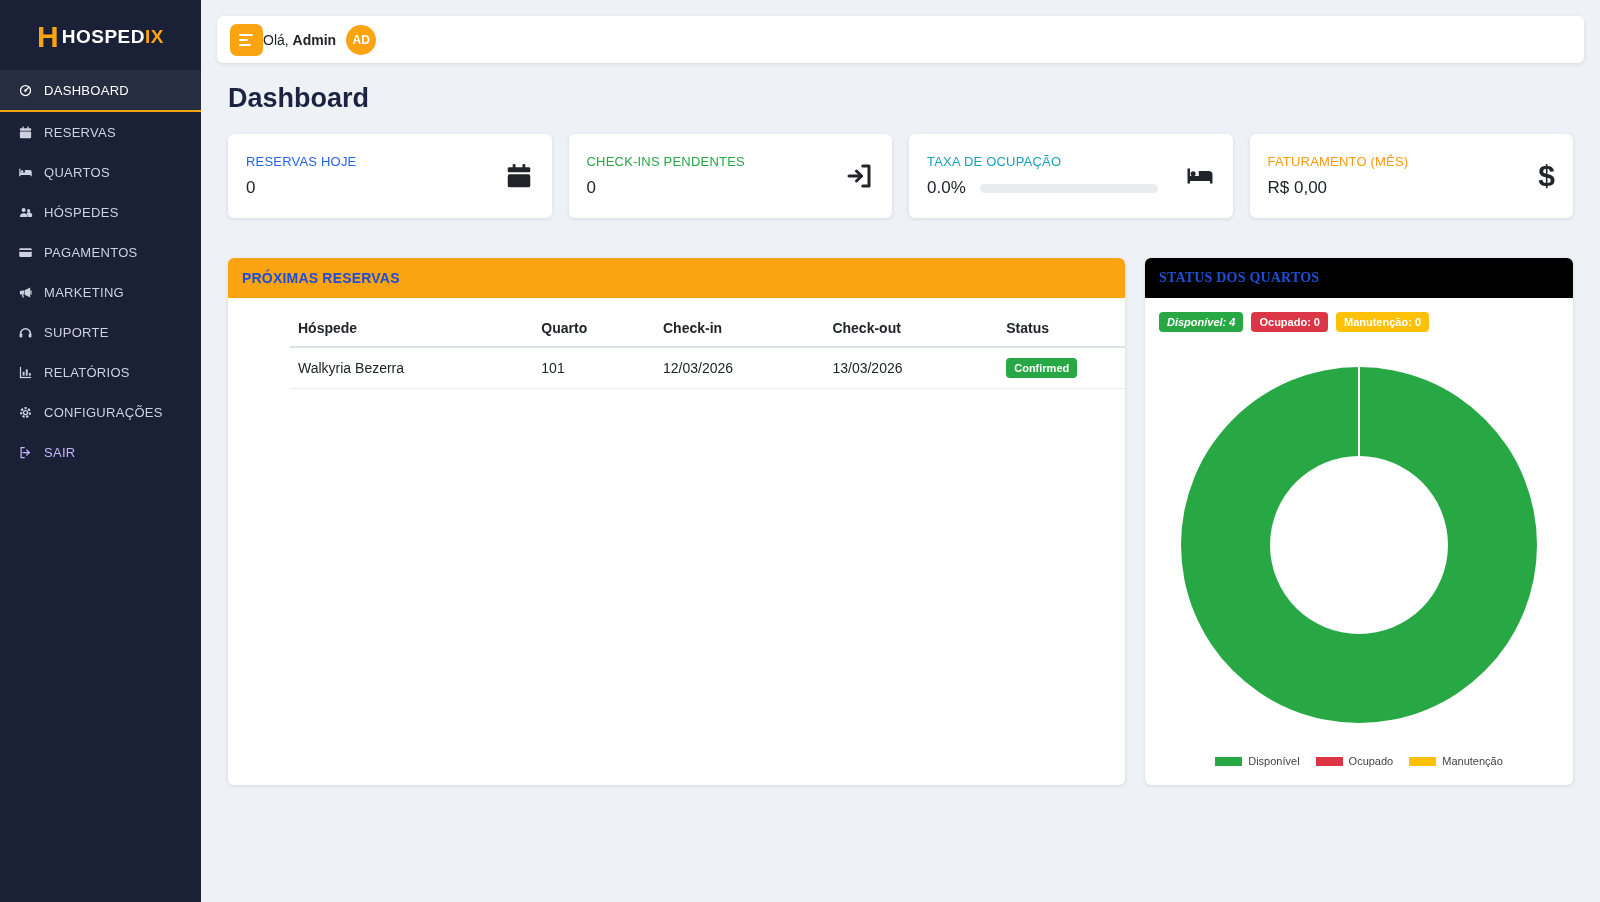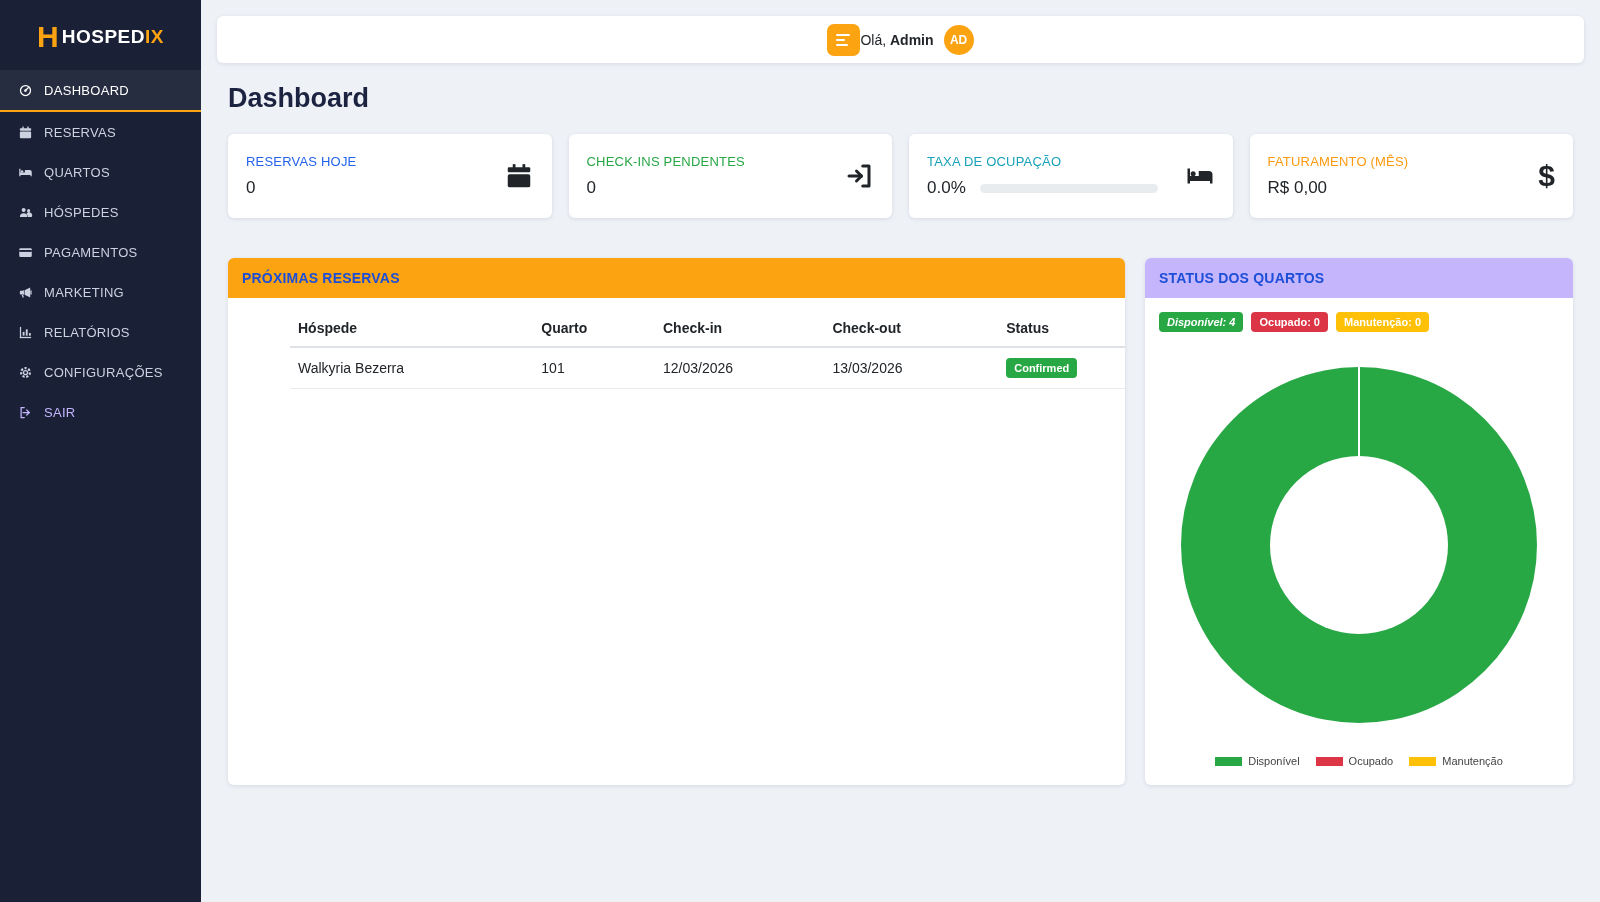--- a/index.html
+++ b/index.html
@@ -21,21 +21,21 @@
   .logo-text{font-weight:800;font-size:19px;color:#ffffff;letter-spacing:.5px;}
   .logo-accent{color:var(--accent);}
   .nav{display:flex;flex-direction:column;}
   .nav-item{display:flex;align-items:center;gap:11px;padding:12px 17px;color:#ccd2e0;font-size:13px;letter-spacing:.3px;text-decoration:none;cursor:pointer;}
   .nav-item.active{background:rgba(255,255,255,.06);border-bottom:2px solid var(--accent);color:#ffffff;}
   .nav-icon{width:16px;height:16px;display:inline-flex;align-items:center;justify-content:center;flex:none;}
   .nav-icon svg{width:15px;height:15px;display:block;}
 
   
   .main{flex:1;padding:16px 16px 0 16px;overflow:hidden;}
-  .topbar{background:#ffffff;border-radius:6px;box-shadow:var(--card-shadow);height:47px;display:flex;align-items:center;justify-content:center;padding:0 13px;}
+  .topbar{background:#ffffff;border-radius:6px;box-shadow:var(--card-shadow);height:47px;display:flex;align-items:center;justify-content:flex-start;padding:0 13px;}
   .menu-btn{width:33px;height:32px;border:none;border-radius:7px;background:var(--accent);cursor:pointer;display:flex;align-items:center;justify-content:center;}
   .bars{display:block;width:15px;}
   .bars span{display:block;height:2px;border-radius:1px;background:#fff;margin:3px 0;}
   .bars span:nth-child(1){width:14px;}
   .bars span:nth-child(2){width:9px;}
   .bars span:nth-child(3){width:12px;}
   .user-area{display:flex;align-items:center;gap:10px;}
   .greeting{font-size:14px;color:#212529;}
   .avatar{width:30px;height:30px;border-radius:50%;background:var(--accent);color:#fff;font-size:12px;font-weight:700;display:flex;align-items:center;justify-content:center;cursor:pointer;}
 
@@ -155,20 +155,30 @@
           <svg viewBox="0 0 24 24" fill="currentColor">
               <path d="M3 10v4a1 1 0 0 0 1 1h2.5l3 .6V8.4l-3 .6H4a1 1 0 0 0-1 1z"></path>
               <path d="M10.5 8.3 19.5 4v16l-9-4.3z"></path>
               <path d="M20.8 9.5v5" stroke="currentColor" stroke-width="2" stroke-linecap="round"></path>
               <path d="M6 16l1.2 4h2.2L8.2 16z"></path>
             </svg>
         </span>
         <span class="nav-label">MARKETING</span>
       </a>
 
+      <a class="nav-item">
+        <span class="nav-icon">
+          <svg viewBox="0 0 24 24" fill="currentColor">
+              <path d="M4 14a8 8 0 0 1 16 0" fill="none" stroke="currentColor" stroke-width="2.4"></path>
+              <rect x="2.5" y="13" width="4.4" height="7" rx="2"></rect>
+              <rect x="17.1" y="13" width="4.4" height="7" rx="2"></rect>
+            </svg>
+        </span>
+        <span class="nav-label">SUPORTE</span>
+      </a>
 
       <a class="nav-item">
         <span class="nav-icon">
           <svg viewBox="0 0 24 24" fill="currentColor">
               <path d="M3 3h2v18H3z"></path>
               <path d="M3 19h18v2H3z"></path>
               <rect x="7.5" y="11" width="3" height="6"></rect>
               <rect x="12.5" y="7" width="3" height="10"></rect>
               <rect x="17.5" y="13" width="3" height="4"></rect>
             </svg>
@@ -300,21 +310,21 @@
                   <td>12/03/2026</td>
                   <td>13/03/2026</td>
                   <td><span class="badge" style="background-color: rgb(40, 167, 69);">Confirmed</span></td>
                 </tr>
               </tbody>
             </table>
           </div>
         </section>
 
         <section class="panel panel-right">
-          <div class="panel-header" style="background-color: #c4b5fd; color: rgb(29, 78, 216);">STATUS DOS QUARTOS</div>
+          <div class="panel-header" style="background-color: #000000; color: rgb(29, 78, 216); font-family: Liberation Serif, serif;">STATUS DOS QUARTOS</div>
           <div class="panel-body">
 
             <div class="badges-row">
               <span class="badge" style="background-color: rgb(40, 167, 69); font-style: italic;">Disponível: 4</span>
               <span class="badge" style="background-color: rgb(220, 53, 69);">Ocupado: 0</span>
               <span class="badge" style="background-color: rgb(255, 193, 7);">Manutenção: 0</span>
             </div>
 
             <div class="donut-wrap">
               <div class="donut" style="background: conic-gradient(rgb(40, 167, 69) 0deg, rgb(40, 167, 69) 360deg);">

